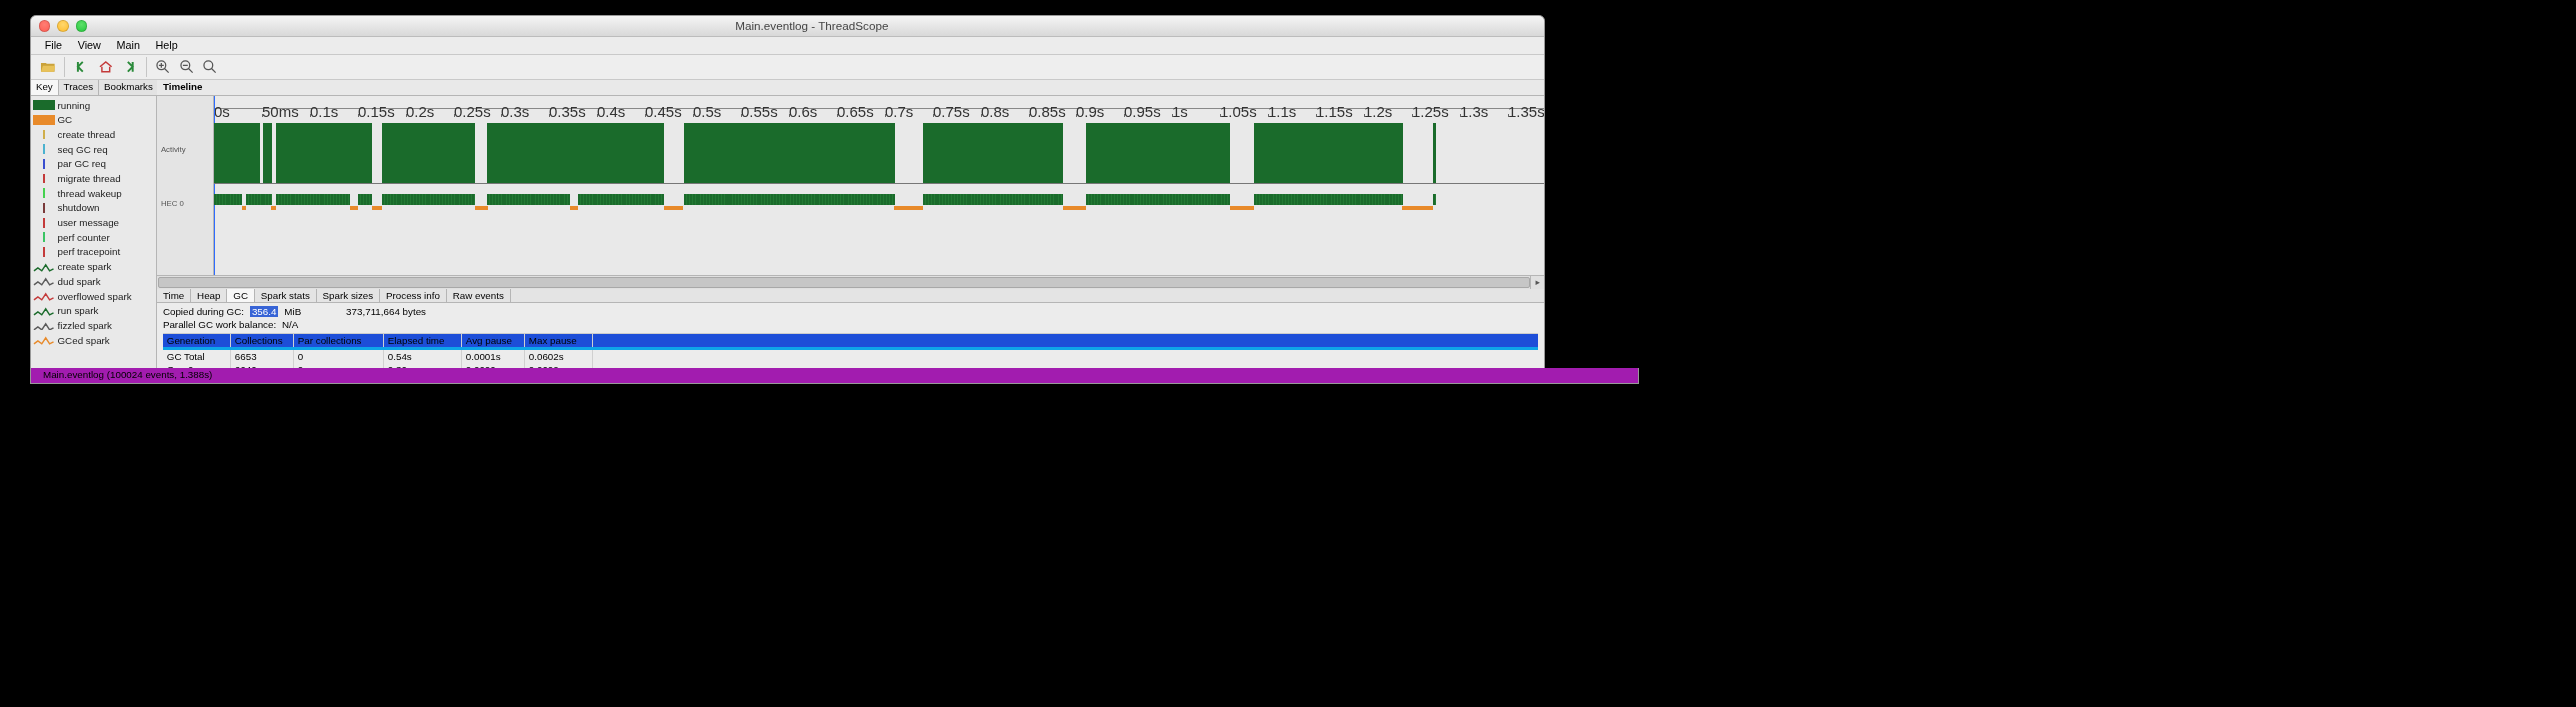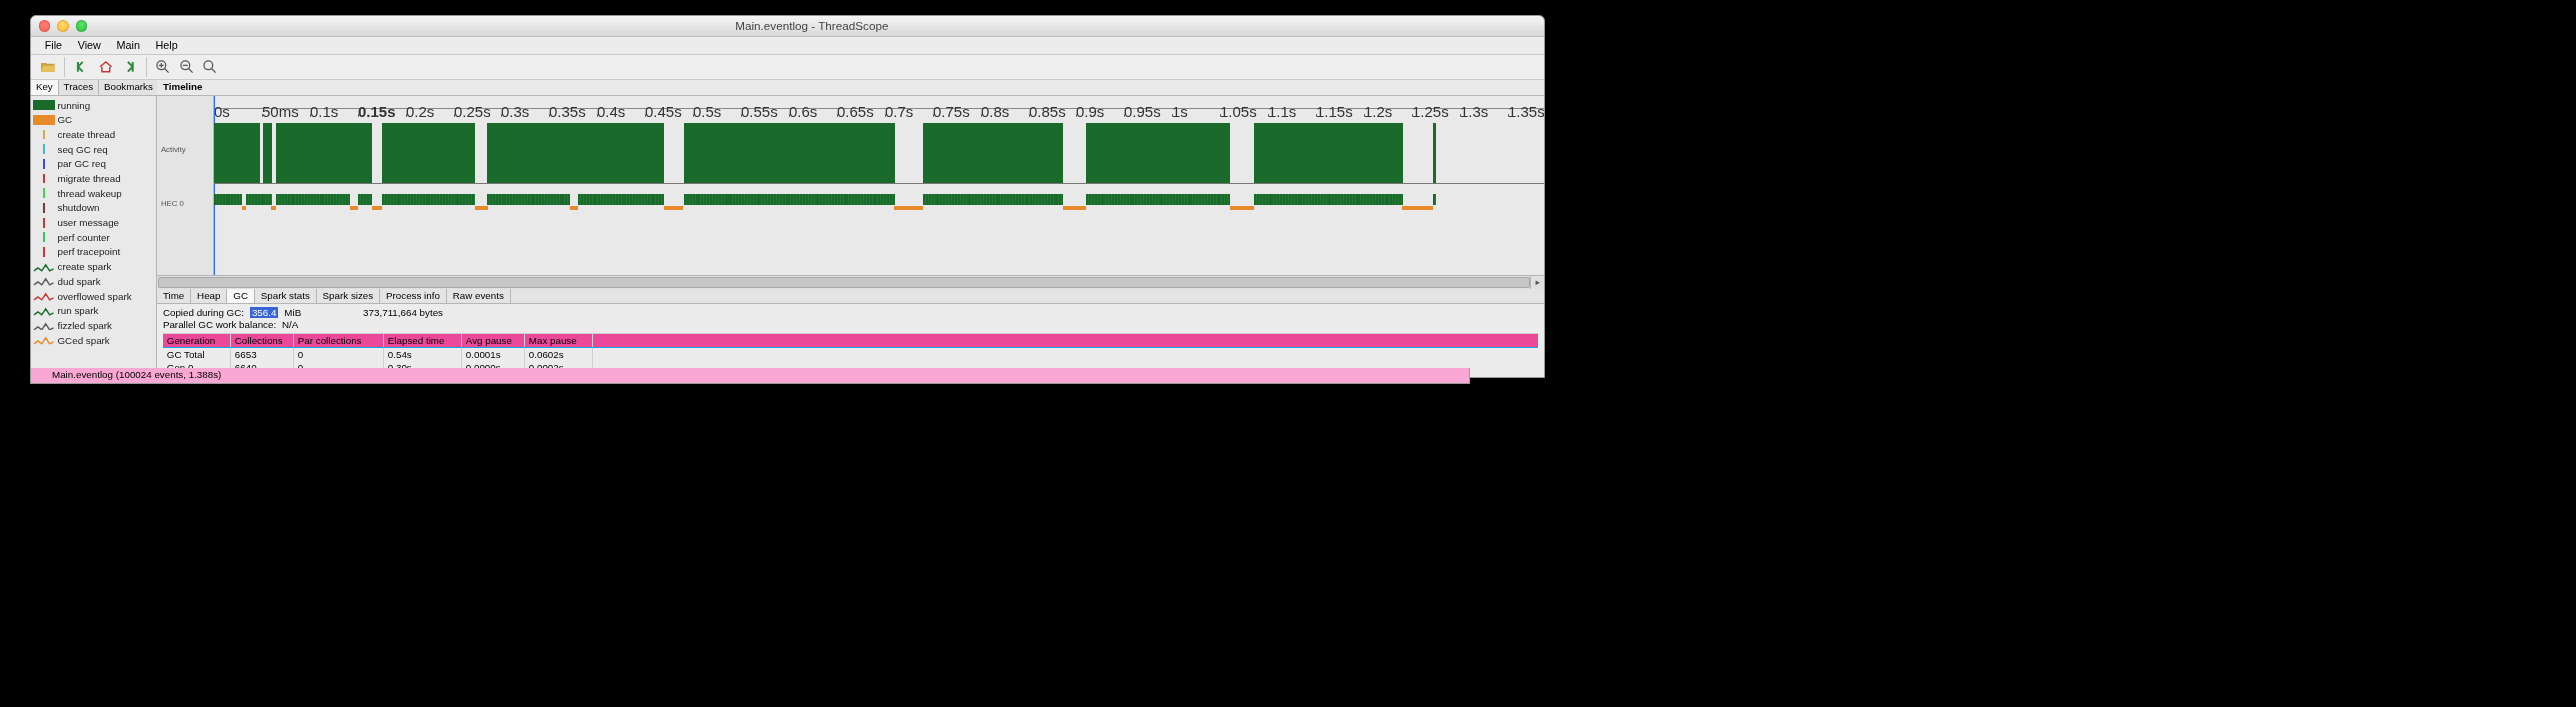--- a/index.html
+++ b/index.html
@@ -1,18 +1,18 @@
 <!DOCTYPE html>
 <html><head>
 <meta charset="utf-8">
 <style>
   * { box-sizing: border-box; margin: 0; padding: 0; }
   body { font-family: "Lucida Grande", Arial, sans-serif; font-size: 10.8px; background: #000; width: 2576px; height: 707px; overflow: hidden; }
   .window { position: absolute; left: 30px; top: 14.7px; width: 1515px; height: 363px; background: #ececec; border: 1px solid #999; border-radius: 5.9px 5.9px 0 0; box-shadow: 0 3.9px 17.6px rgba(0,0,0,0.5); }
-  .statusbar { position: absolute; left: 30px; top: 368px; width: 1440px; height: 15.6px; background: #f9a8d4; border: 1px solid #999; border-top: none; font-size: 9.8px; padding: 1px 21px; }
+  .statusbar { position: absolute; left: 30px; top: 368px; width: 1609px; height: 15.6px; background: #a21caf; border: 1px solid #999; border-top: none; font-size: 9.8px; padding: 1px 12px; }
   .titlebar { height: 21.5px; background: linear-gradient(#f5f5f5,#d8d8d8); border-bottom: 1px solid #bcbcbc; display:flex; align-items:center; padding: 0 7.8px; border-radius: 5.9px 5.9px 0 0; }
   .traffic { display:flex; gap:6.8px; }
   .tdot { width:11.7px; height:11.7px; border-radius:50%; border:0.5px solid rgba(0,0,0,0.15); }
   .t-red { background: radial-gradient(circle at 50% 35%, #ff7e74, #ff5f56); }
   .t-yel { background: radial-gradient(circle at 50% 35%, #ffd76e, #ffbd2e); }
   .t-grn { background: radial-gradient(circle at 50% 35%, #5ee06a, #27c93f); }
   .title { flex:1; text-align:center; font-size:11.7px; color:#444; }
   .menubar { height:17.6px; background:#ececec; display:flex; align-items:center; gap:0; padding:0 5.9px; border-bottom:1px solid #c9c9c9;}
   .menubar span { padding: 2px 7.8px; font-size:10.8px; cursor:default; }
   .toolbar { height:25.4px; background:#eee; border-bottom:1px solid #c9c9c9; display:flex; align-items:center; padding:0 5.9px; gap:2px; }
@@ -46,21 +46,21 @@
   .bottom { height:88px; border-top:1px solid #b5b5b5; background:#ececec; display:flex; flex-direction:column; }
   .btabs { display:flex; height:15.6px; border-bottom:1px solid #b5b5b5; background:#e4e4e4; }
   .btab { padding:1px 5.9px; border-right:1px solid #b5b5b5; font-size:9.8px; }
   .btab.active { background:#f7f7f7; }
   .gc-stats { padding:2px 5.9px; font-size:9.8px; }
   .gc-stats .line { display:flex; gap:5.9px; align-items:center; height:12.7px; }
   .mib-val { background:#3764d6; color:#fff; padding:0 2px; font-size:9.8px; }
   .gc-table { margin-top:2px; border-top:1px solid #ccc; }
   .gc-th, .gc-td { display:flex; }
   .gc-th div, .gc-td div { border-right:1px solid #d0d0d0; padding:1px 3.9px; font-size:9.8px; }
-  .gc-th { background:#ec4899; border-bottom:1px solid #0ea5e9; }
+  .gc-th { background:#1d4ed8; border-bottom:3px solid #0ea5e9; }
   .col-gen{width:68px}.col-coll{width:63px}.col-par{width:90px}.col-elap{width:78px}.col-avg{width:63px}.col-max{width:68px}
   .scroll-h { position:absolute; left:126px; right:0; bottom:88px; height:13.7px; background:#e0e0e0; border-top:1px solid #b5b5b5; }
   .scroll-thumb { position:absolute; top:1px; bottom:1px; left:1px; right:13.7px; background:#c6c6c6; border:1px solid #a8a8a8; border-radius:2px; }
   .sb-arrow { position:absolute; right:0; top:0; bottom:0; width:13.7px; border-left:1px solid #b5b5b5; display:flex; align-items:center; justify-content:center; font-size:8.8px; color:#555;}
 </style>
 </head>
 <body>
 
 <div class="window">
   <div class="titlebar">
@@ -249,21 +249,21 @@
       <div class="timeline-body">
         <div class="track-labels">
           <div class="track-label" style="top:49px">Activity</div>
           <div class="track-label" style="top:103px">HEC 0</div>
         </div>
         <div class="chart" id="chart">
           <div class="axis" id="axis">
               <div class="tick" style="left: 0px;">0s</div>
               <div class="tick" style="left: 48px;">50ms</div>
               <div class="tick" style="left: 96px;">0.1s</div>
-              <div class="tick" style="left: 144px; font-weight: bold;">0.15s</div>
+              <div class="tick" style="left: 144px;">0.15s</div>
               <div class="tick" style="left: 192px;">0.2s</div>
               <div class="tick" style="left: 240px;">0.25s</div>
               <div class="tick" style="left: 287px;">0.3s</div>
               <div class="tick" style="left: 335px;">0.35s</div>
               <div class="tick" style="left: 383px;">0.4s</div>
               <div class="tick" style="left: 431px;">0.45s</div>
               <div class="tick" style="left: 479px;">0.5s</div>
               <div class="tick" style="left: 527px;">0.55s</div>
               <div class="tick" style="left: 575px;">0.6s</div>
               <div class="tick" style="left: 623px;">0.65s</div>
@@ -339,21 +339,21 @@
             <div class="btab">Spark stats</div>
             <div class="btab">Spark sizes</div>
             <div class="btab">Process info</div>
             <div class="btab">Raw events</div>
           </div>
         <div class="gc-stats">
           <div class="line">
             <span>Copied during GC:</span>
             <span class="mib-val">356.4</span>
             <span>MiB</span>
-            <span style="margin-left:56px">373,711,664 bytes</span>
+            <span style="margin-left:39px">373,711,664 bytes</span>
           </div>
           <div class="line">
             <span>Parallel GC work balance:</span>
             <span>N/A</span>
           </div>
           <div class="gc-table">
             <div class="gc-th">
               <div class="col-gen">Generation</div>
               <div class="col-coll">Collections</div>
               <div class="col-par">Par collections</div>

